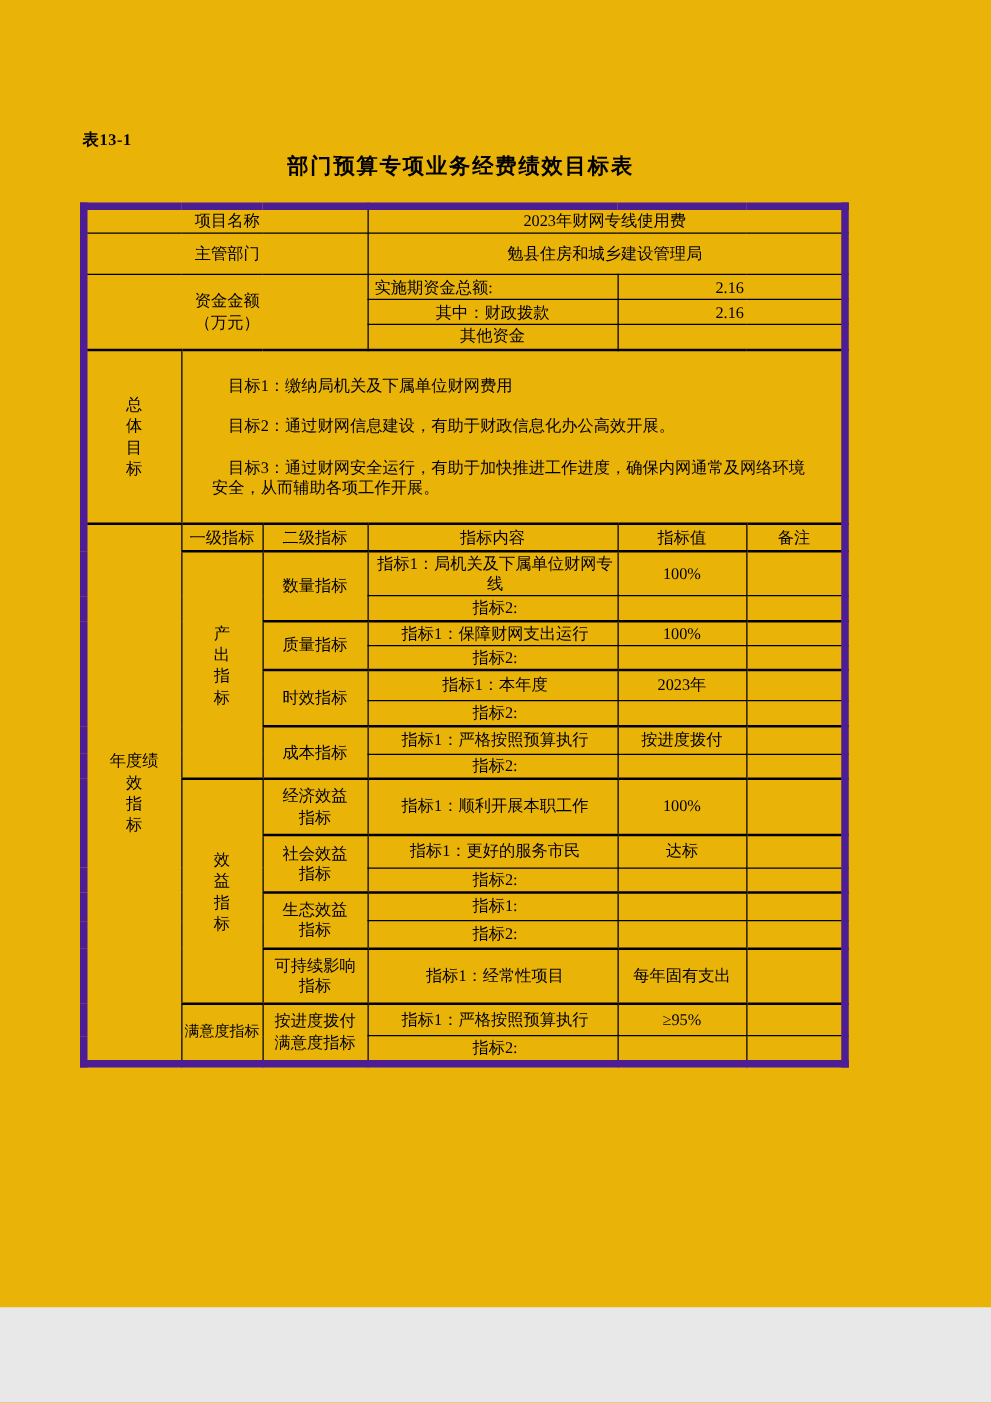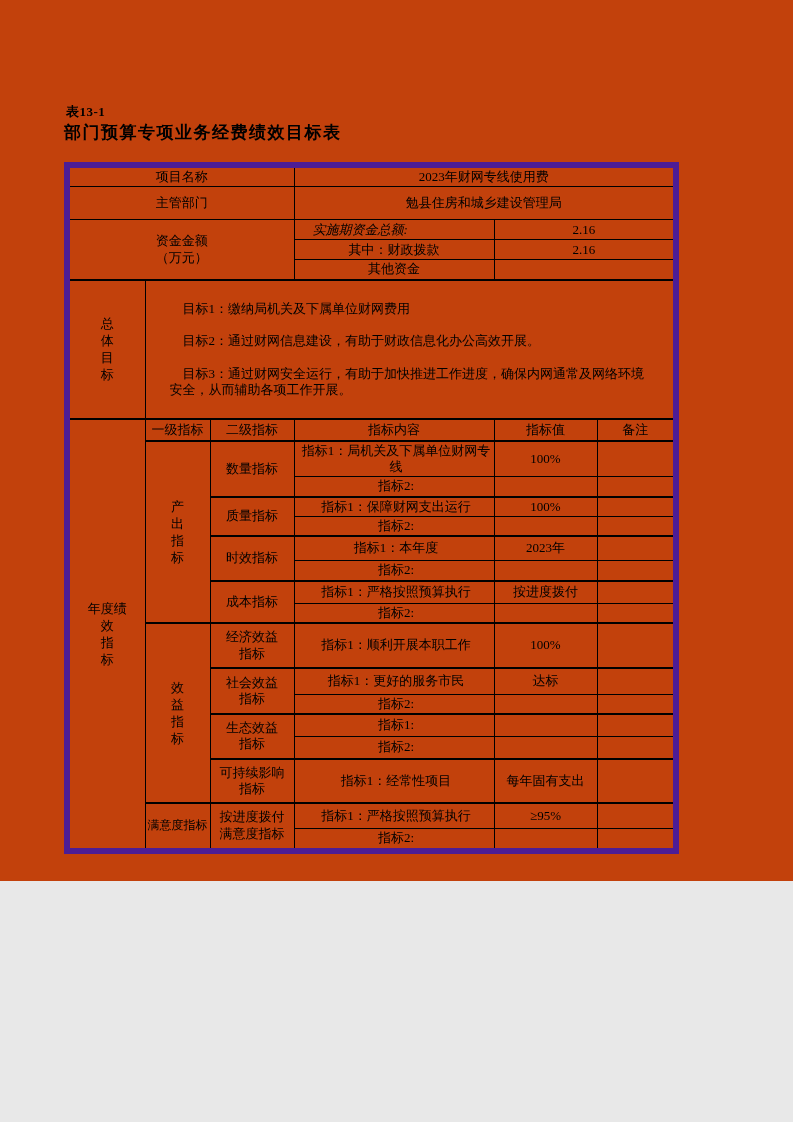--- a/index.html
+++ b/index.html
@@ -1,37 +1,38 @@
 <!DOCTYPE html>
 <html><head>
 <meta charset="utf-8">
 <style>
   html, body { margin: 0; padding: 0; background: #e8e8e8; }
   .page {
     position: relative;
     width: 793px;
-    height: 881px;
-    background: #c2410c;
+    height: 1046px;
+    background: #eab308;
     font-family: "Liberation Serif", "DejaVu Serif", serif;
     color: #000;
     overflow: hidden;
   }
   .sheet-label {
     position: absolute;
     left: 66px;
     top: 103px;
     font-size: 13px;
     font-weight: bold;
     letter-spacing: 0.5px;
   }
   .doc-title {
     position: absolute;
     left: 64px;
     top: 121px;
     width: 609px;
+    text-align: center;
     font-size: 17px;
     font-weight: bold;
     letter-spacing: 1.5px;
   }
   table.main {
     position: absolute;
     left: 64px;
     top: 162px;
     width: 609px;
     border-collapse: collapse;
@@ -42,21 +43,21 @@
     border: 1px solid #000;
     padding: 1px 2px;
     font-size: 13px;
     line-height: 1.25;
     text-align: center;
     vertical-align: middle;
     white-space: pre-line;
     overflow: hidden;
   }
   tr.gt > td { border-top-width: 2px; }   
-  td.al { text-align: left; padding-left: 18px; font-style: italic; }
+  td.al { text-align: left; padding-left: 5px; }
   td.content { text-align: center; padding-left: 6px; }
   td.vlab { line-height: 17px; }
   td.goals { text-align: left; padding: 4px 24px; vertical-align: middle; }
   td.goals div { text-indent: 1em; line-height: 16px; }
   td.tight { padding: 0; font-size: 12px; letter-spacing: 0; }
 </style>
 </head>
 <body>
 
 <div class="page">

